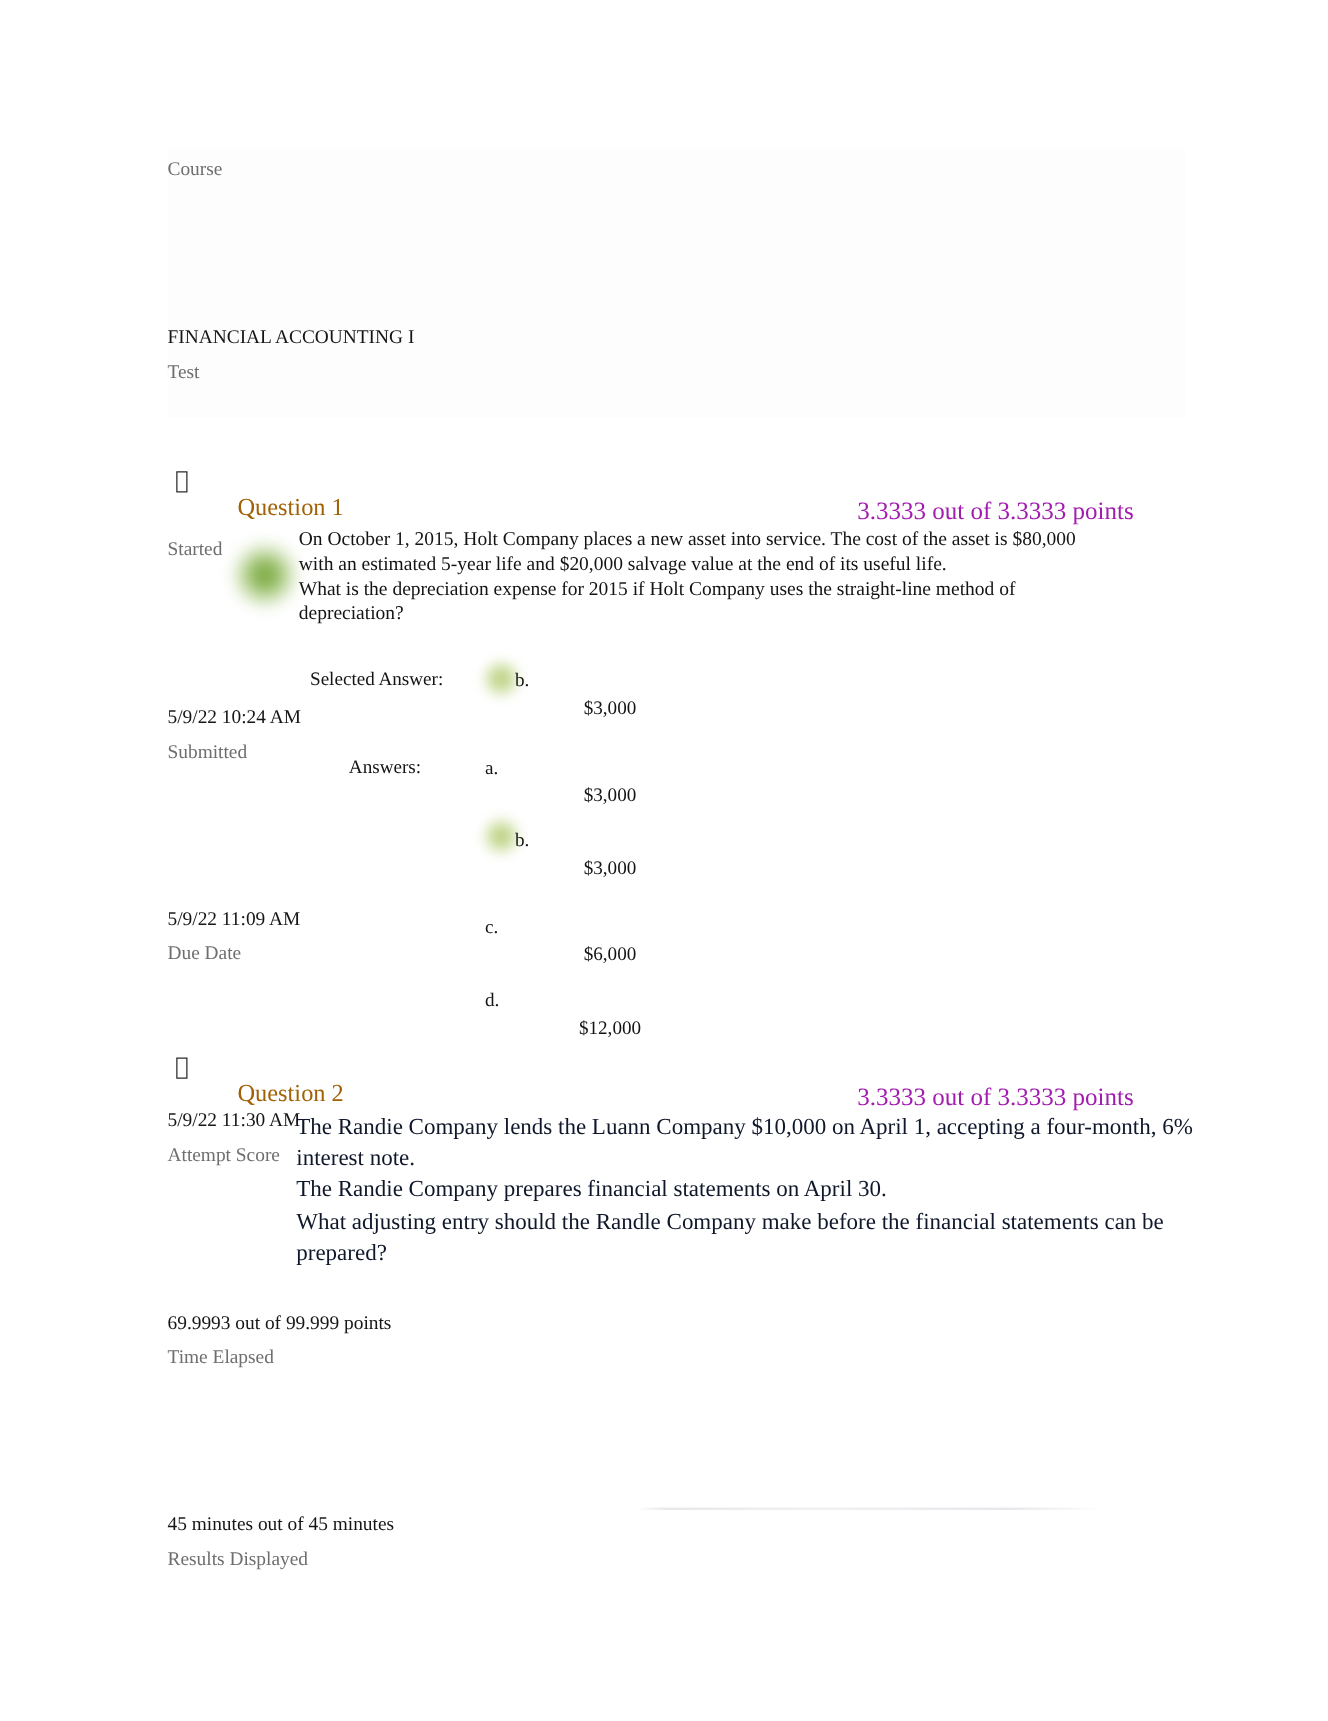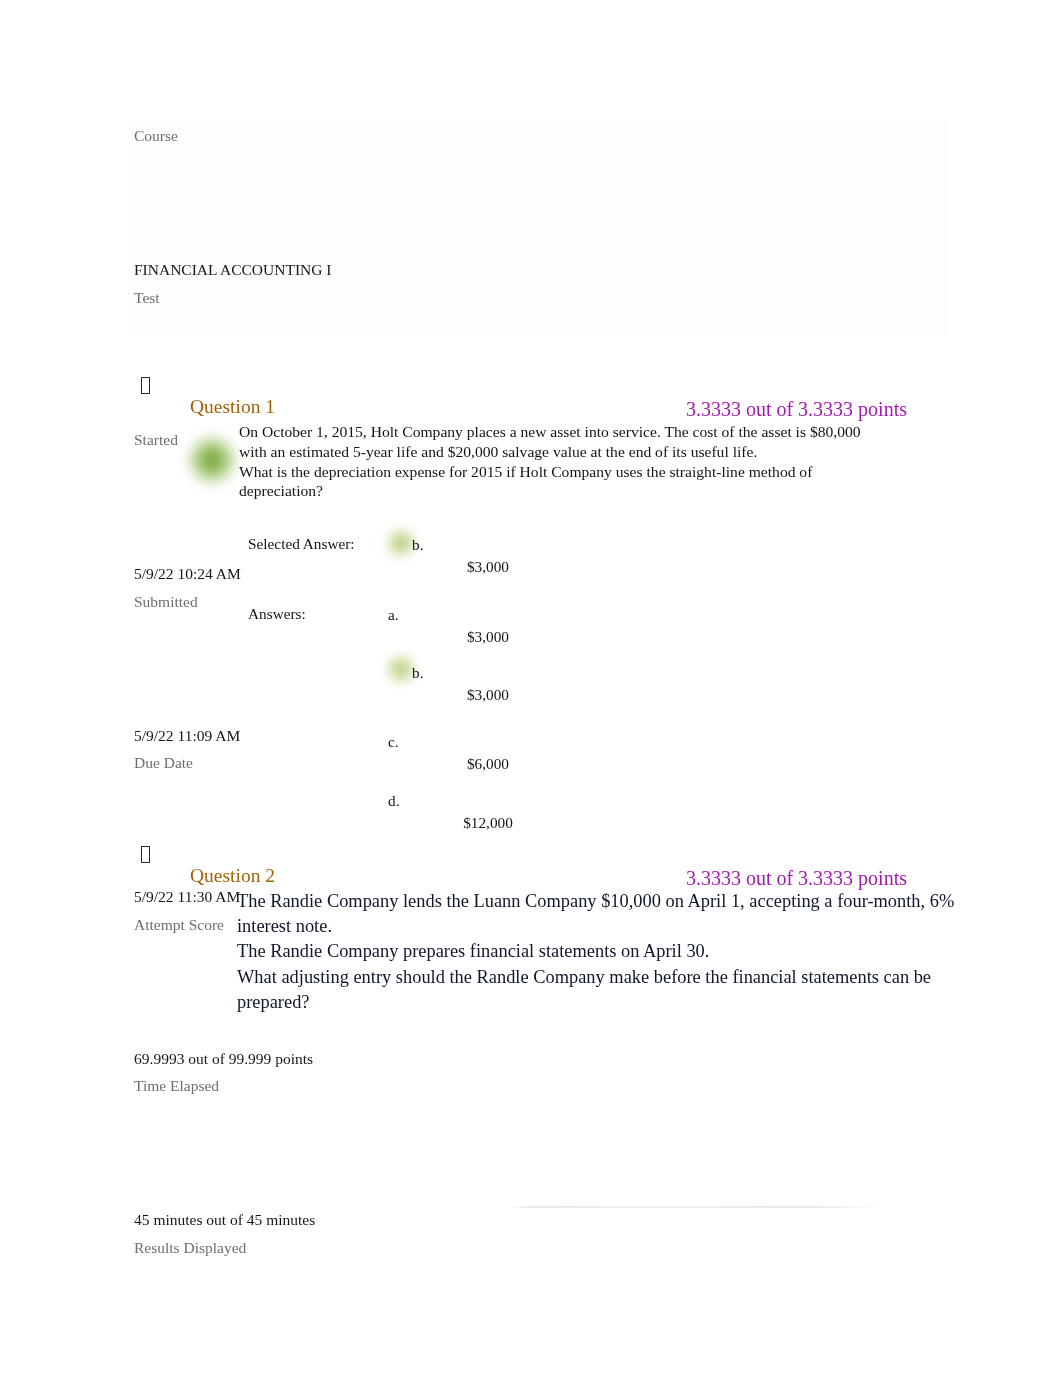--- a/index.html
+++ b/index.html
@@ -155,21 +155,21 @@
     position: relative;
   }
   .ans-label {
     position: absolute;
     font-size: 15.3px;
     line-height: 20px;
     color: #141414;
     width: 120px;
   }
   .ans-label.selected { left: 248px; top: 0px; }
-  .ans-label.answers  { left: 248px; top: 70px; }
+  .ans-label.answers  { left: 248px; top: 70px; text-align: center; }
 
   .opt {
     position: absolute;
     left: 388px;
     width: 200px;
     font-size: 15.3px;
     line-height: 21.5px;
     color: #141414;
   }
   .opt .opt-letter { display: block; }

